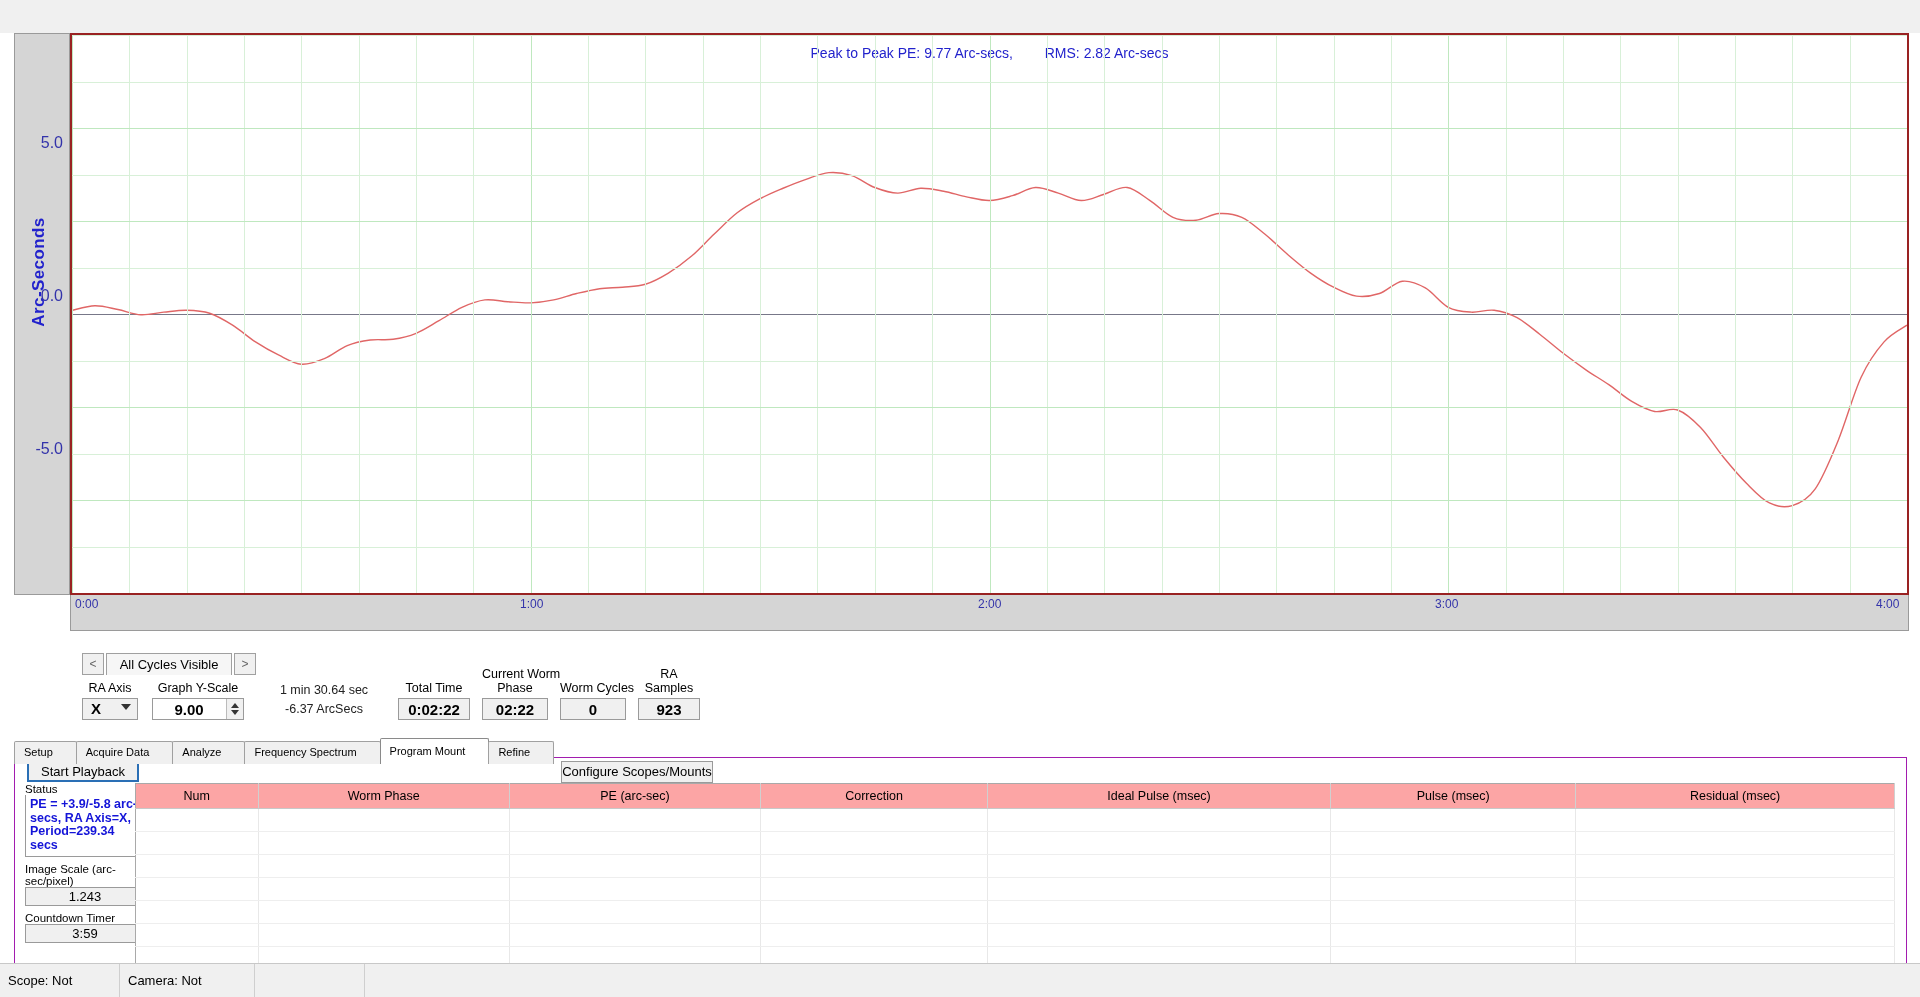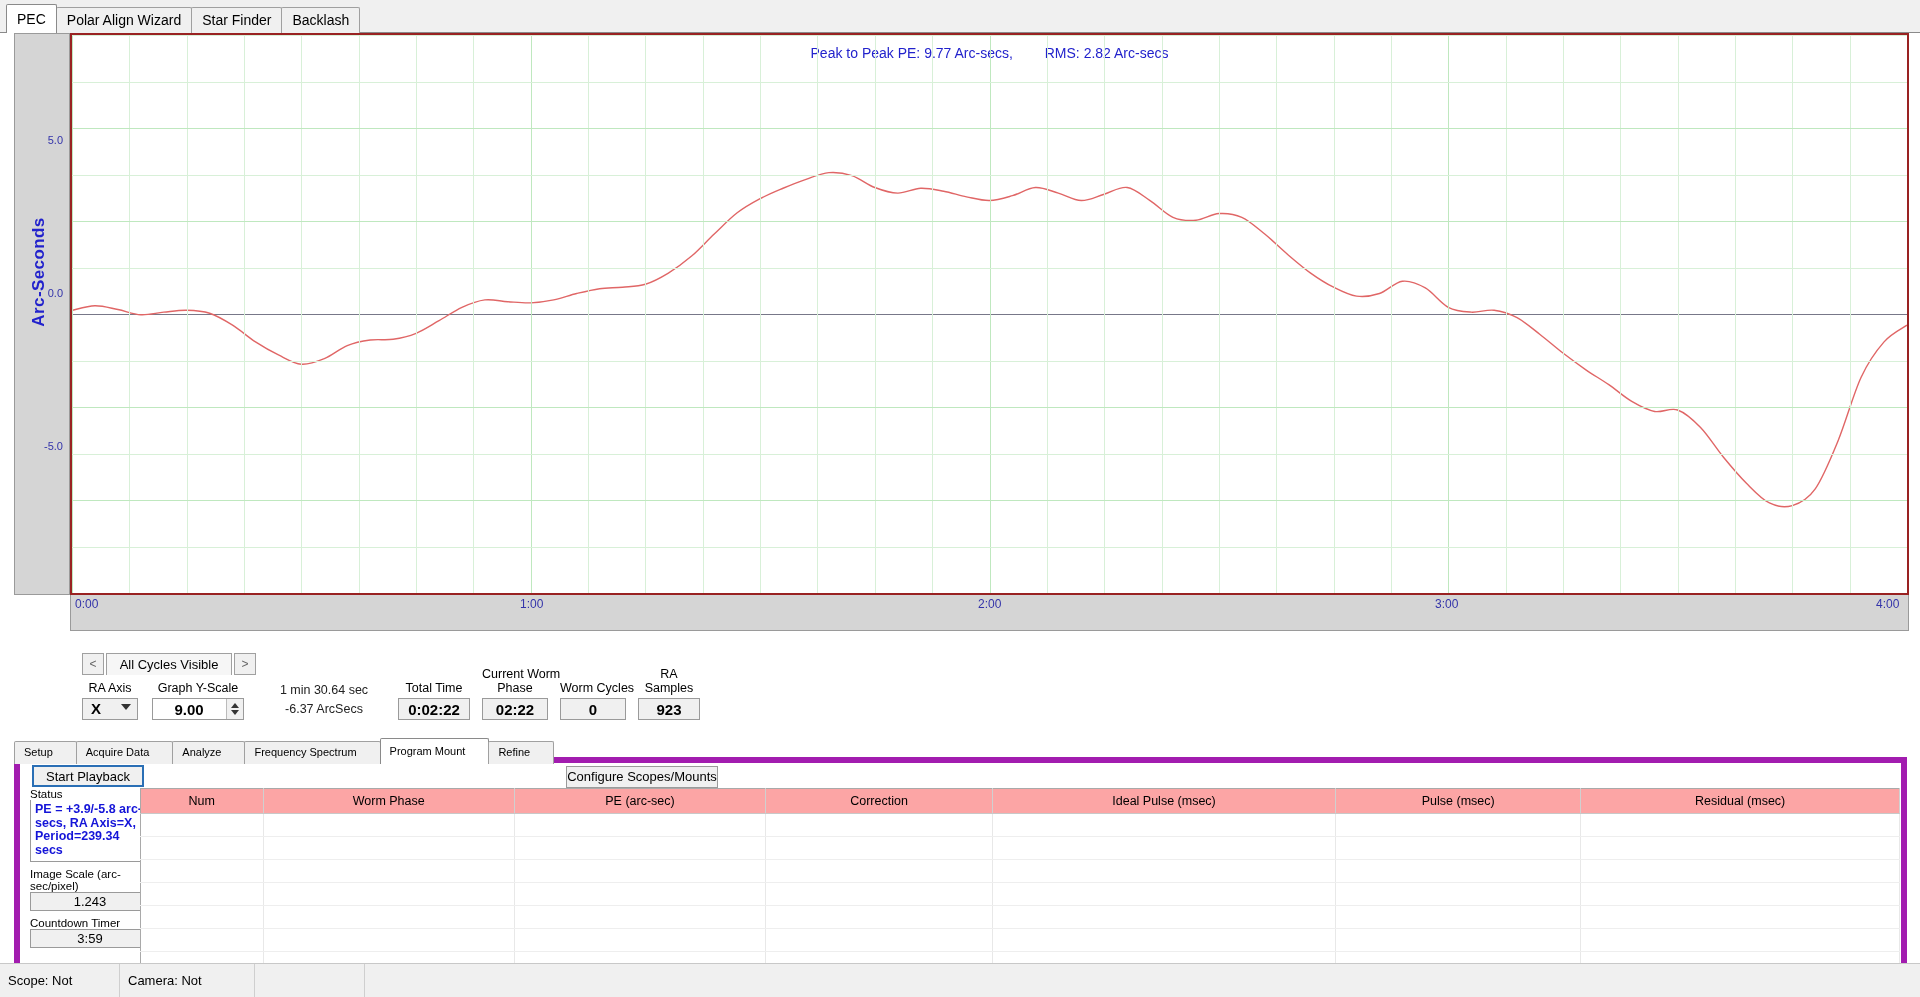--- a/index.html
+++ b/index.html
@@ -70,21 +70,21 @@
     transform: rotate(-90deg);
     transform-origin: center center;
     text-align: center;
     color: #2222cc;
     font-weight: bold;
     font-size: 17px;
     letter-spacing: 0.4px;
   }
   .ytick {
     position: absolute; right: 6px;
-    color: #3333aa; font-size: 11px; text-align: right;
+    color: #3333aa; font-size: 16px; text-align: right;
   }
 
   .plotbox {
     position: absolute; left: 56px; top: 0px;
     width: 1839px; height: 562px;
     background: #ffffff;
     border: 2px solid #992222;
     box-sizing: border-box;
   }
   .plotinner { position: absolute; inset: 0; overflow: hidden; }
@@ -184,21 +184,21 @@
     border-radius: 2px 2px 0 0;
     line-height: 15px;
     white-space: nowrap;
   }
   .ltab.active { background: #ffffff; padding-top: 5px; padding-bottom: 5px; border-color: #8a8a8a; }
 
   .lowpanel {
     position: absolute; left: 14px; top: 724px;
     width: 1893px; height: 218px;
     background: #ffffff;
-    border: 6px solid #a21caf;
+    border: 1px solid #a21caf;
     box-sizing: border-box;
   }
 
   .btn {
     border: 1px solid #9a9a9a; background: #f0f0f0;
     font-size: 13px; text-align: center; box-sizing: border-box;
     line-height: 20px; height: 22px;
   }
   .btn.primary { border: 2px solid #2a6fb5; background: #f0f0f0; line-height: 19px; }
 
@@ -250,28 +250,20 @@
     font-size: 13px; padding-left: 8px;
     border-right: 1px solid #cfcfcf;
     box-sizing: border-box;
   }
 </style>
 </head>
 <body>
 
 <div id="app">
 
-  <div class="toptabs">
-    <div class="tabrow" id="top-tab-row">
-        <div class="ttab active">PEC</div>
-        <div class="ttab">Polar Align Wizard</div>
-        <div class="ttab">Star Finder</div>
-        <div class="ttab">Backlash</div>
-      </div>
-  </div>
 
   <div class="content">
 
     <div class="graphpanel">
 
       <div class="yaxisband">
         <div class="ylabel">Arc-Seconds</div>
         <div class="ytick" style="top:100px;">5.0</div>
         <div class="ytick" style="top:253px;">0.0</div>
         <div class="ytick" style="top:406px;">-5.0</div>

